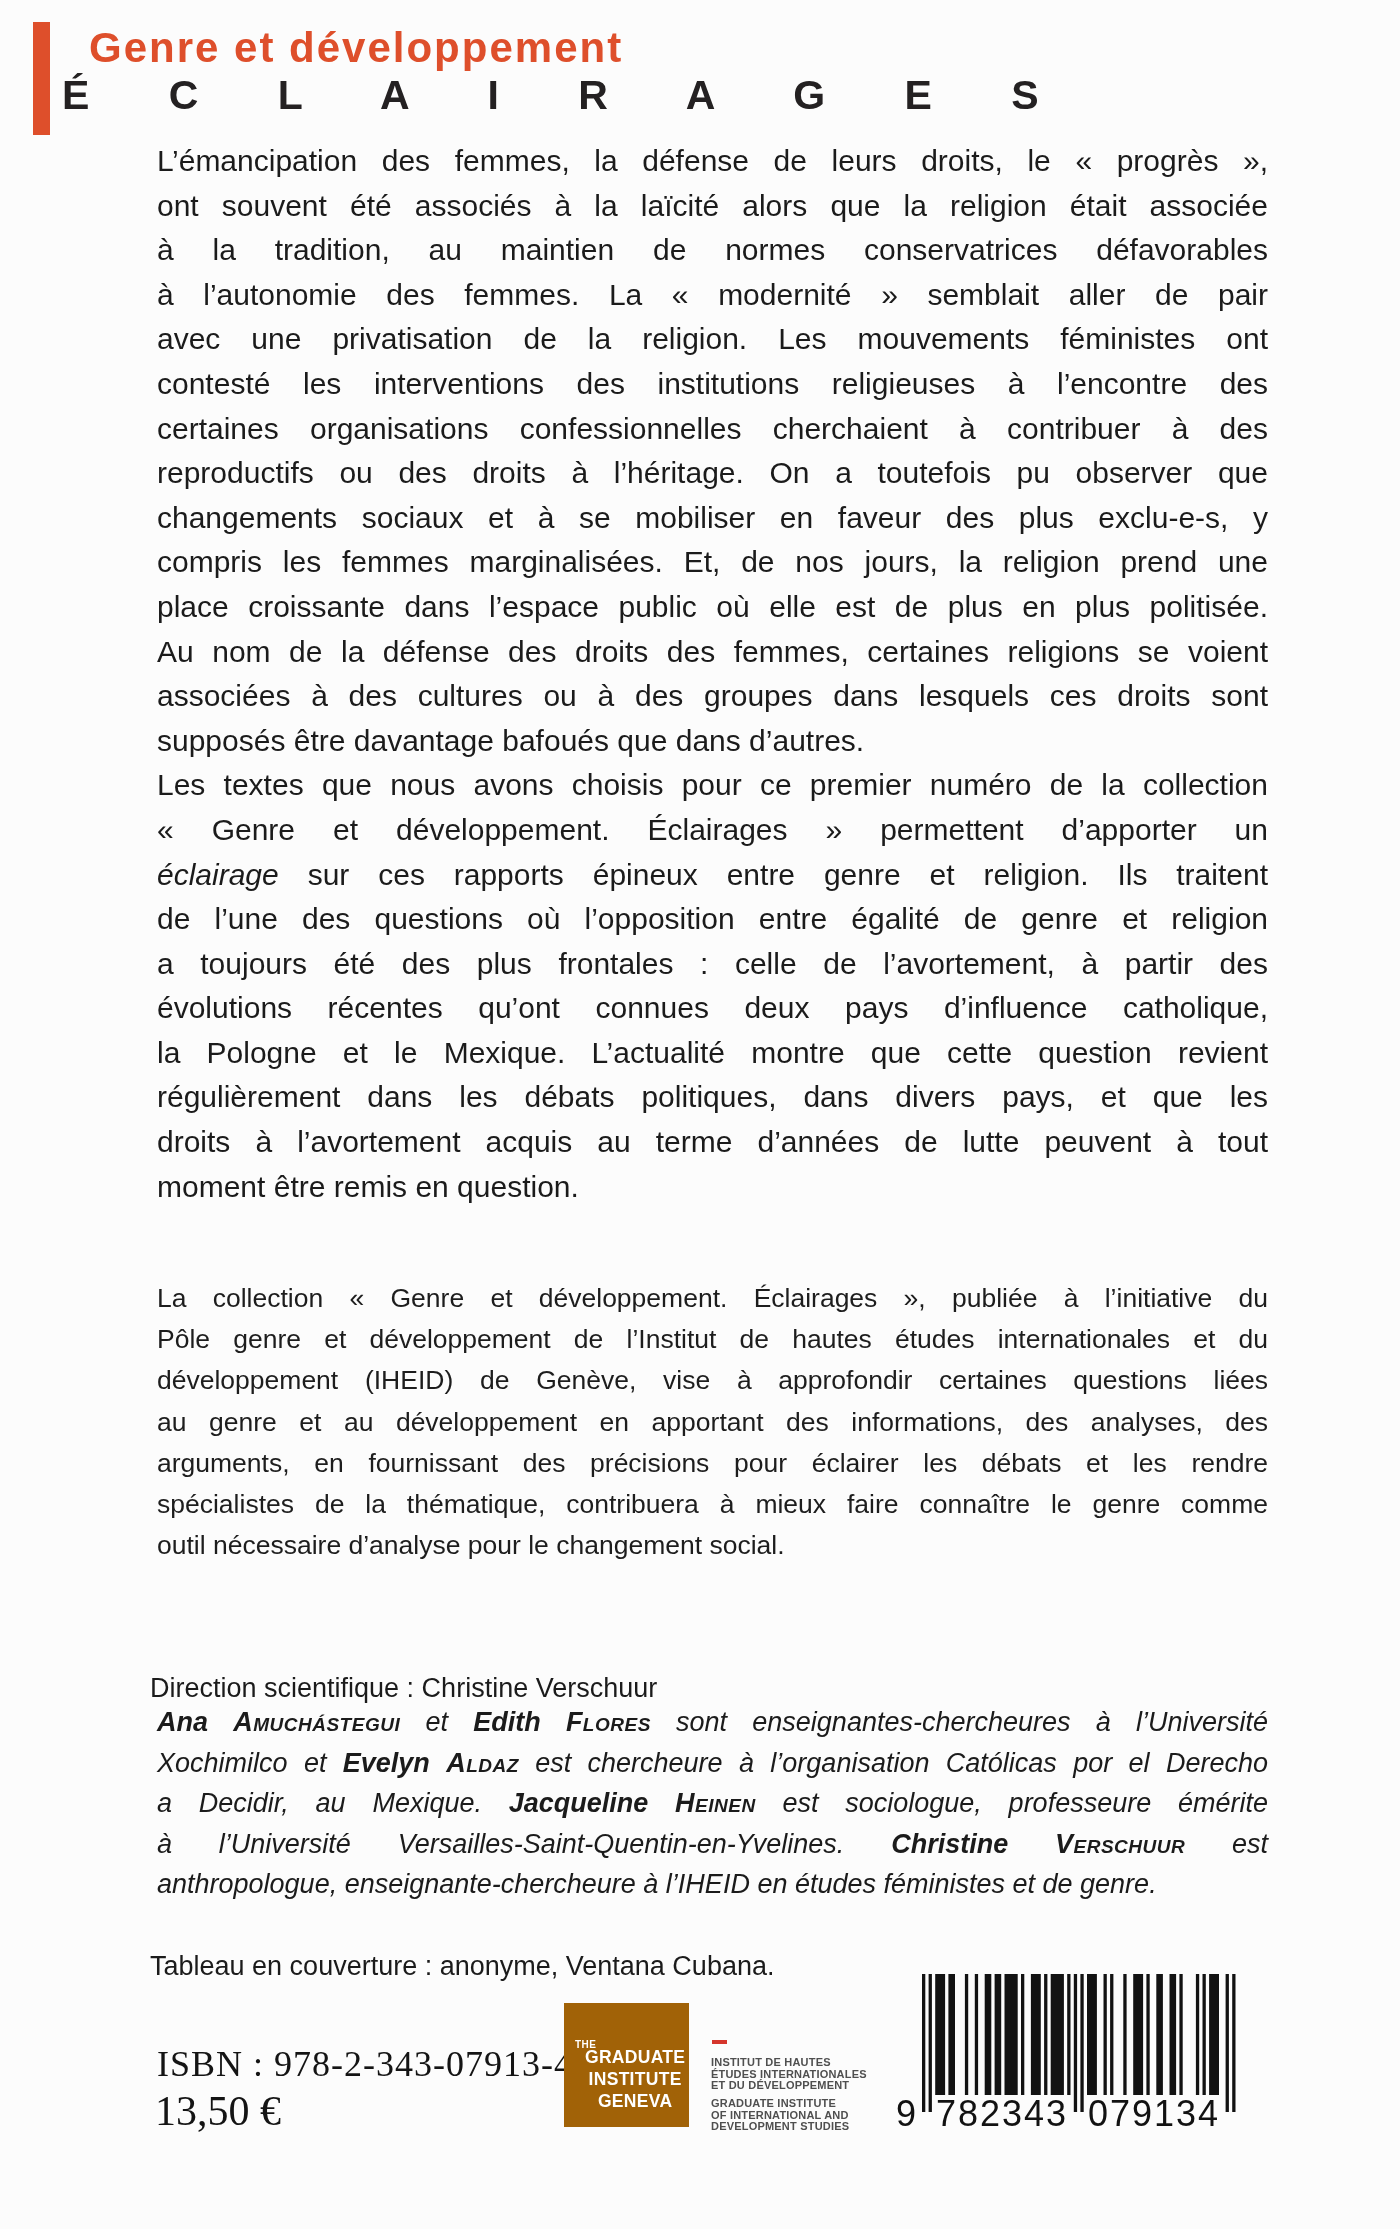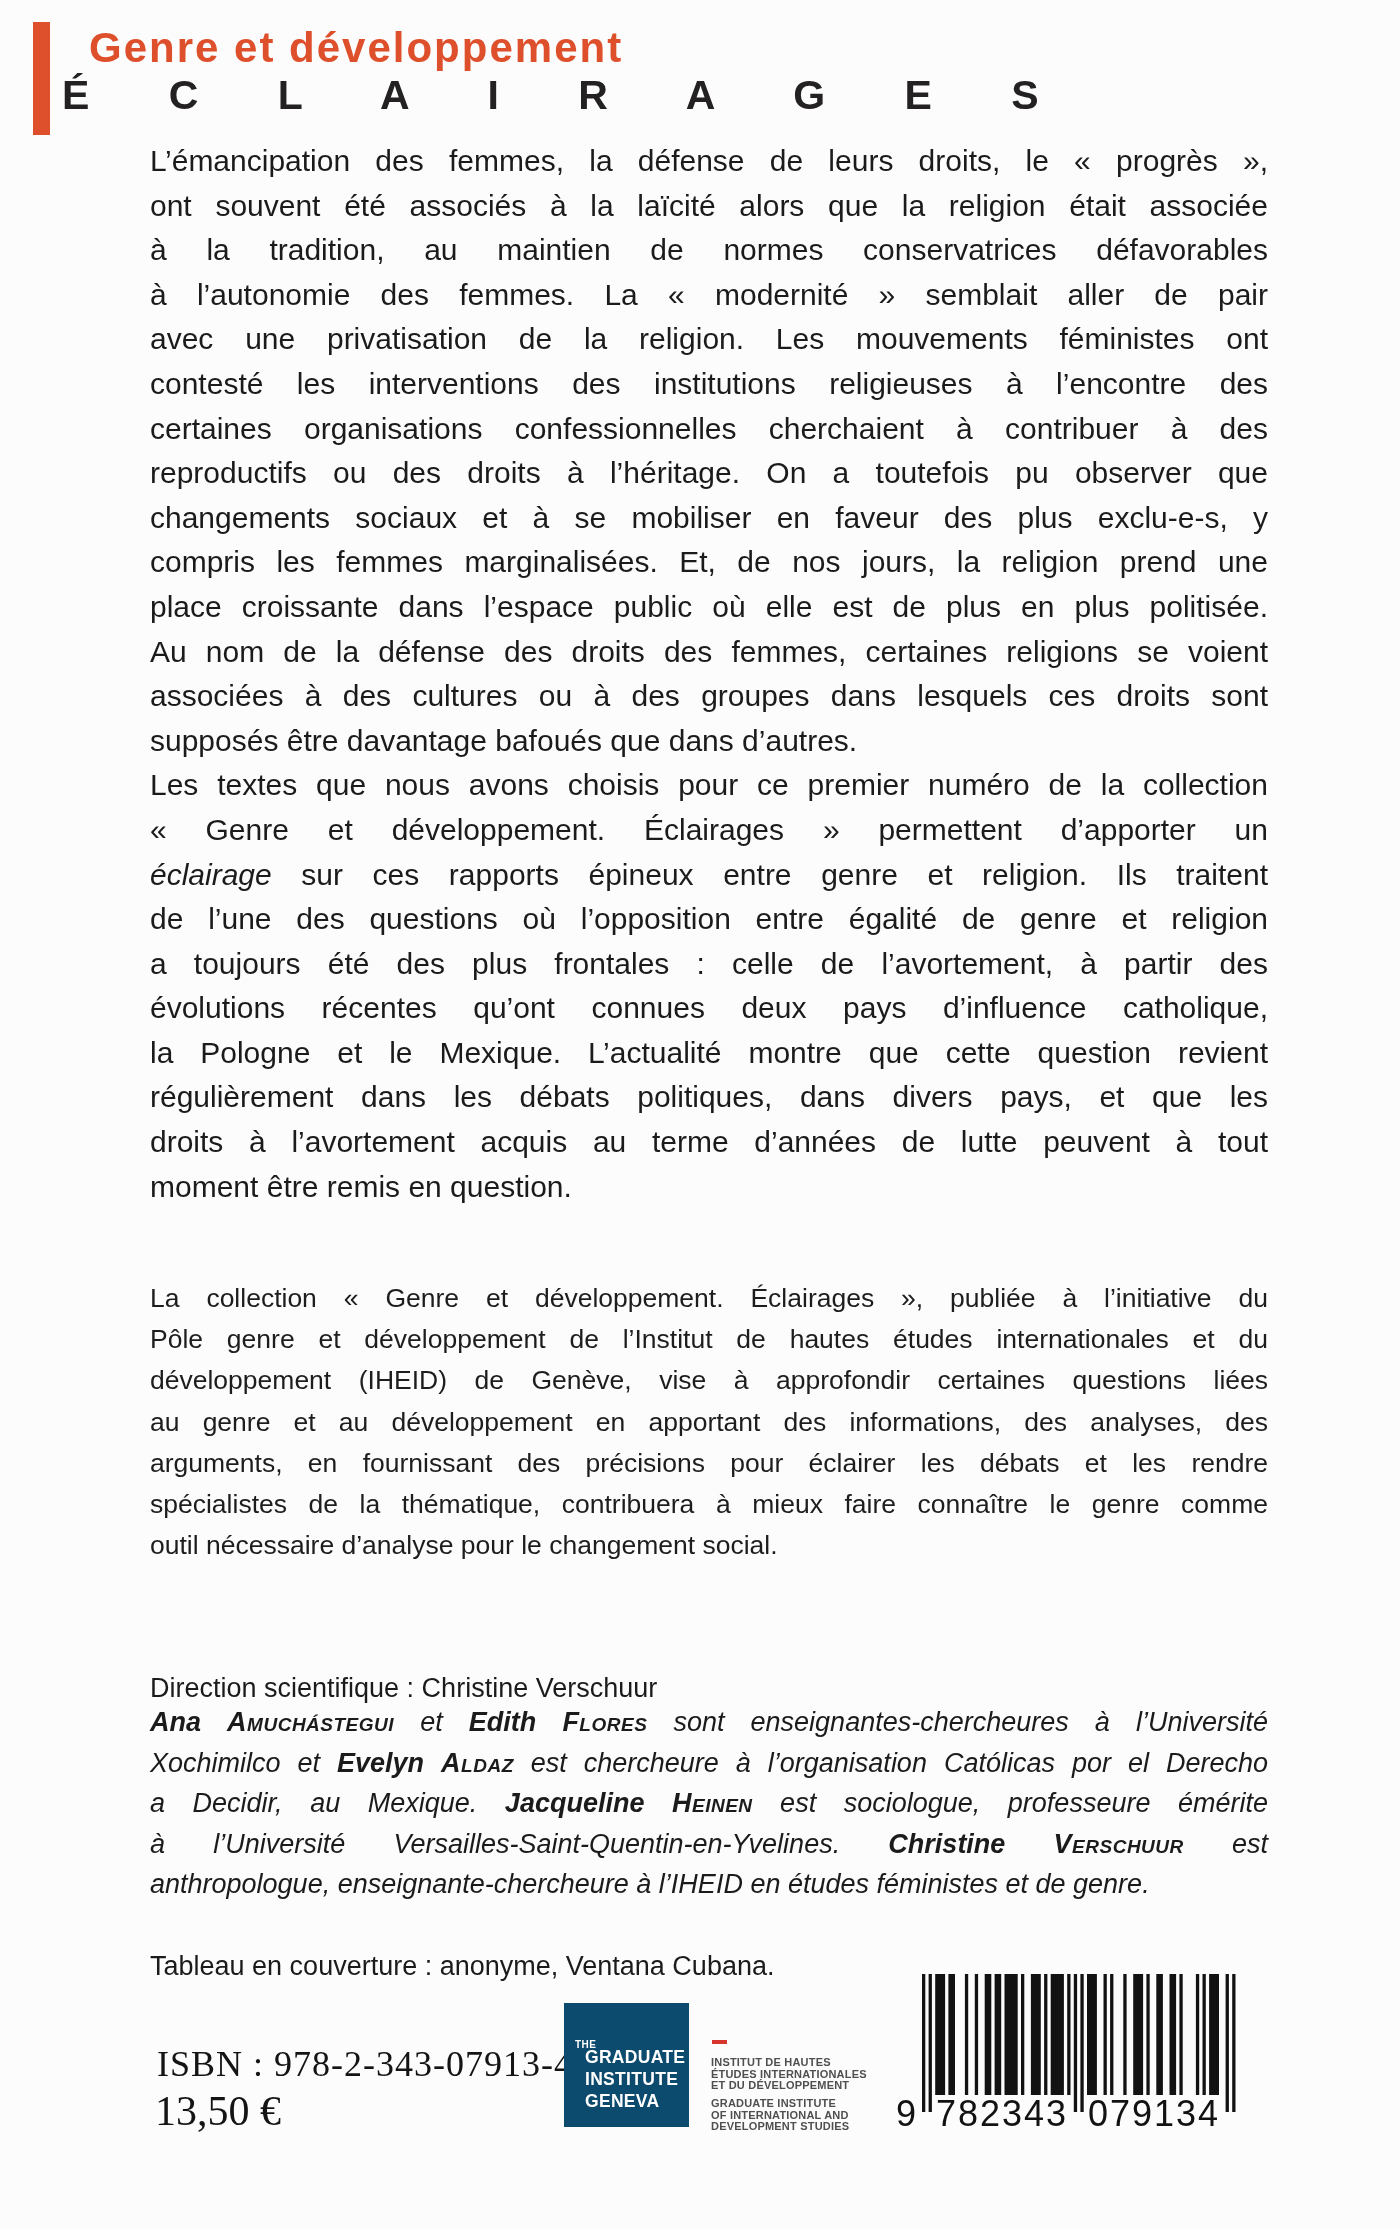--- a/index.html
+++ b/index.html
@@ -16,21 +16,21 @@
     left:76px;top:27px;font-size:42px;font-weight:700;letter-spacing:2px;
     line-height:1;white-space:nowrap;margin-left:13px;
   }
   .series-subtitle{
     left:62px;top:75px;font-size:41px;font-weight:700;letter-spacing:34px;
     line-height:1;white-space:nowrap;color:#242122;
   }
 
   
   .col{left:150px;width:1118px;}
-  .just .line{text-align:justify;text-align-last:justify;text-justify:inter-word;}
+  .just .line{text-align:justify;text-align-last:justify;text-justify:inter-word;margin-left:7px;}
   .just .line.short{text-align-last:left;}
 
   .synopsis{top:139px;font-size:30px;line-height:44.6px;}
   .collection{top:1278px;font-size:26.5px;line-height:41.2px;color:#1d1d1d;}
   .direction{top:1636px;font-size:27px;line-height:1.25;margin-top:36px;}
   .authors{top:1702px;font-size:27px;line-height:40.6px;font-style:italic;}
   .authors .b{font-weight:700;}
   .authors .sc{font-weight:700;font-variant:small-caps;letter-spacing:0.5px;}
   .i{font-style:italic;}
   .credit{top:1950px;font-size:27px;line-height:1.25;}
@@ -112,21 +112,21 @@
     <div class="line">a Decidir, au Mexique. <span class="b">Jacqueline </span><span class="sc">Heinen</span> est sociologue, professeure émérite</div>
     <div class="line">à l’Université Versailles-Saint-Quentin-en-Yvelines. <span class="b">Christine </span><span class="sc">Verschuur</span> est</div>
     <div class="line short">anthropologue, enseignante-chercheure à l’IHEID en études féministes et de genre.</div>
   </div>
 
 <div class="abs col credit">Tableau en couverture : anonyme, Ventana Cubana.</div>
 
 <div class="abs isbn">ISBN : 978-2-343-07913-4</div>
 <div class="abs price">13,50 €</div>
 
-<div class="abs logo-box" style="background: #0c4a6e;">
+<div class="abs logo-box" style="background: #a16207; text-align: center;">
   <div class="logo-the">THE</div>
   <div class="logo-lines">
       <div class="logo-line">GRADUATE</div>
       <div class="logo-line">INSTITUTE</div>
       <div class="logo-line">GENEVA</div>
     </div>
 </div>
 
 <div class="abs pub-dash" style="background: rgb(213, 53, 44);"></div>
 <div class="abs pub-block pub-fr">

